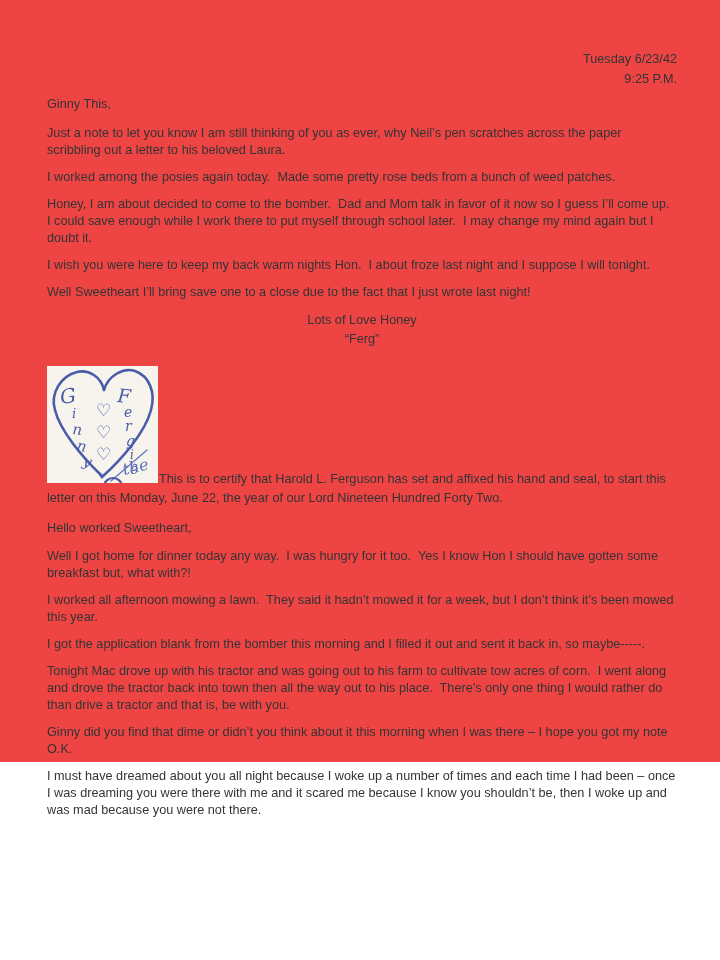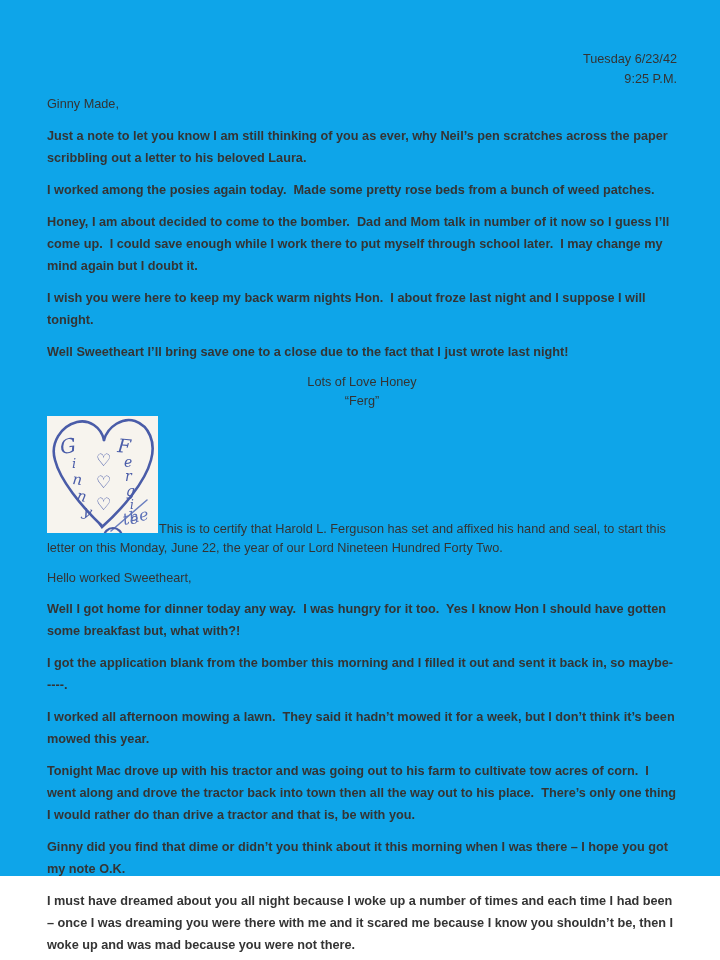--- a/index.html
+++ b/index.html
@@ -10,54 +10,53 @@
   body {
     width: 720px;
     height: 960px;
     overflow: hidden;
     font-family: "Liberation Sans", "DejaVu Sans", sans-serif;
     color: #343434;
   }
   .page {
     box-sizing: border-box;
     width: 720px;
-    height: 876px;
+    height: 762px;
     padding: 50px 43px 0 47px;
-    background: #0ea5e9;
+    background: #ef4444;
   }
   .hdr {
     text-align: right;
     font-size: 12.7px;
     line-height: 19.5px;
     margin: 0 0 0 0;
     white-space: pre-wrap;
   }
   .salutation {
     font-size: 12.7px;
     line-height: 19.5px;
     margin: 0 0 10px 0;
     white-space: pre-wrap;
   }
   .para {
     font-size: 12.7px;
-    line-height: 22px;
+    line-height: 17px;
     margin: 0 0 10px 0;
     white-space: pre-wrap;
-    font-weight: bold;
   }
   .center-line {
     text-align: center;
     font-size: 12.7px;
     line-height: 19.5px;
     margin: 0;
     white-space: pre-wrap;
   }
   .closing-block {
     margin-top: 8px;
-    margin-bottom: 4px;
+    margin-bottom: 16px;
   }
   .certify {
     font-size: 12.7px;
     line-height: 19.5px;
     margin: 0 0 10px 0;
     white-space: pre-wrap;
   }
   svg.heart-img {
     vertical-align: baseline;
     margin-right: 1px;
@@ -72,25 +71,25 @@
   }
 </style>
 </head>
 <body>
 
 <div class="page">
 
   <p class="hdr">Tuesday 6/23/42</p>
   <p class="hdr" style="margin-bottom:6px;">9:25 P.M.</p>
 
-  <p class="salutation">Ginny Made,</p>
+  <p class="salutation">Ginny This,</p>
 
   <p class="para">Just a note to let you know I am still thinking of you as ever, why Neil’s pen scratches across the paper scribbling out a letter to his beloved Laura.</p>
   <p class="para">I worked among the posies again today.  Made some pretty rose beds from a bunch of weed patches.</p>
-  <p class="para">Honey, I am about decided to come to the bomber.  Dad and Mom talk in number of it now so I guess I’ll come up.  I could save enough while I work there to put myself through school later.  I may change my mind again but I doubt it.</p>
+  <p class="para">Honey, I am about decided to come to the bomber.  Dad and Mom talk in favor of it now so I guess I’ll come up.  I could save enough while I work there to put myself through school later.  I may change my mind again but I doubt it.</p>
   <p class="para">I wish you were here to keep my back warm nights Hon.  I about froze last night and I suppose I will tonight.</p>
   <p class="para">Well Sweetheart I’ll bring save one to a close due to the fact that I just wrote last night!</p>
 
   <div class="closing-block">
     <p class="center-line">Lots of Love Honey</p>
     <p class="center-line">“Ferg”</p>
   </div>
 
   <p class="certify"><svg class="heart-img" width="111" height="117" viewBox="0 0 111 117" xmlns="http://www.w3.org/2000/svg">
         <rect x="0" y="0" width="111" height="117" fill="#f7f4ee"></rect>
@@ -111,19 +110,19 @@
         <text class="heart-letter" x="83" y="93" font-size="12" fill="#4a5ca8">i</text>
         <text class="heart-letter" x="83" y="108" font-size="14" fill="#4a5ca8">e</text>
         <path d="M64,115 L100,84" fill="none" stroke="#6b7fc0" stroke-width="1.5" stroke-linecap="round"></path>
         <text class="heart-script" x="77" y="109" font-size="16" fill="#5c70b8" transform="rotate(-13 77 109)">the</text>
         <circle cx="66" cy="121" r="9" fill="none" stroke="#4a5ca8" stroke-width="2.2"></circle>
       </svg><span>This is to certify that Harold L. Ferguson has set and affixed his hand and seal, to start this letter on this Monday, June 22, the year of our Lord Nineteen Hundred Forty Two.</span></p>
 
   <p class="salutation">Hello worked Sweetheart,</p>
 
   <p class="para">Well I got home for dinner today any way.  I was hungry for it too.  Yes I know Hon I should have gotten some breakfast but, what with?!</p>
+  <p class="para">I worked all afternoon mowing a lawn.  They said it hadn’t mowed it for a week, but I don’t think it’s been mowed this year.</p>
   <p class="para">I got the application blank from the bomber this morning and I filled it out and sent it back in, so maybe-----.</p>
-  <p class="para">I worked all afternoon mowing a lawn.  They said it hadn’t mowed it for a week, but I don’t think it’s been mowed this year.</p>
   <p class="para">Tonight Mac drove up with his tractor and was going out to his farm to cultivate tow acres of corn.  I went along and drove the tractor back into town then all the way out to his place.  There’s only one thing I would rather do than drive a tractor and that is, be with you.</p>
   <p class="para">Ginny did you find that dime or didn’t you think about it this morning when I was there – I hope you got my note O.K.</p>
   <p class="para">I must have dreamed about you all night because I woke up a number of times and each time I had been – once I was dreaming you were there with me and it scared me because I know you shouldn’t be, then I woke up and was mad because you were not there.</p>
 
 </div>
 
 </body></html>

